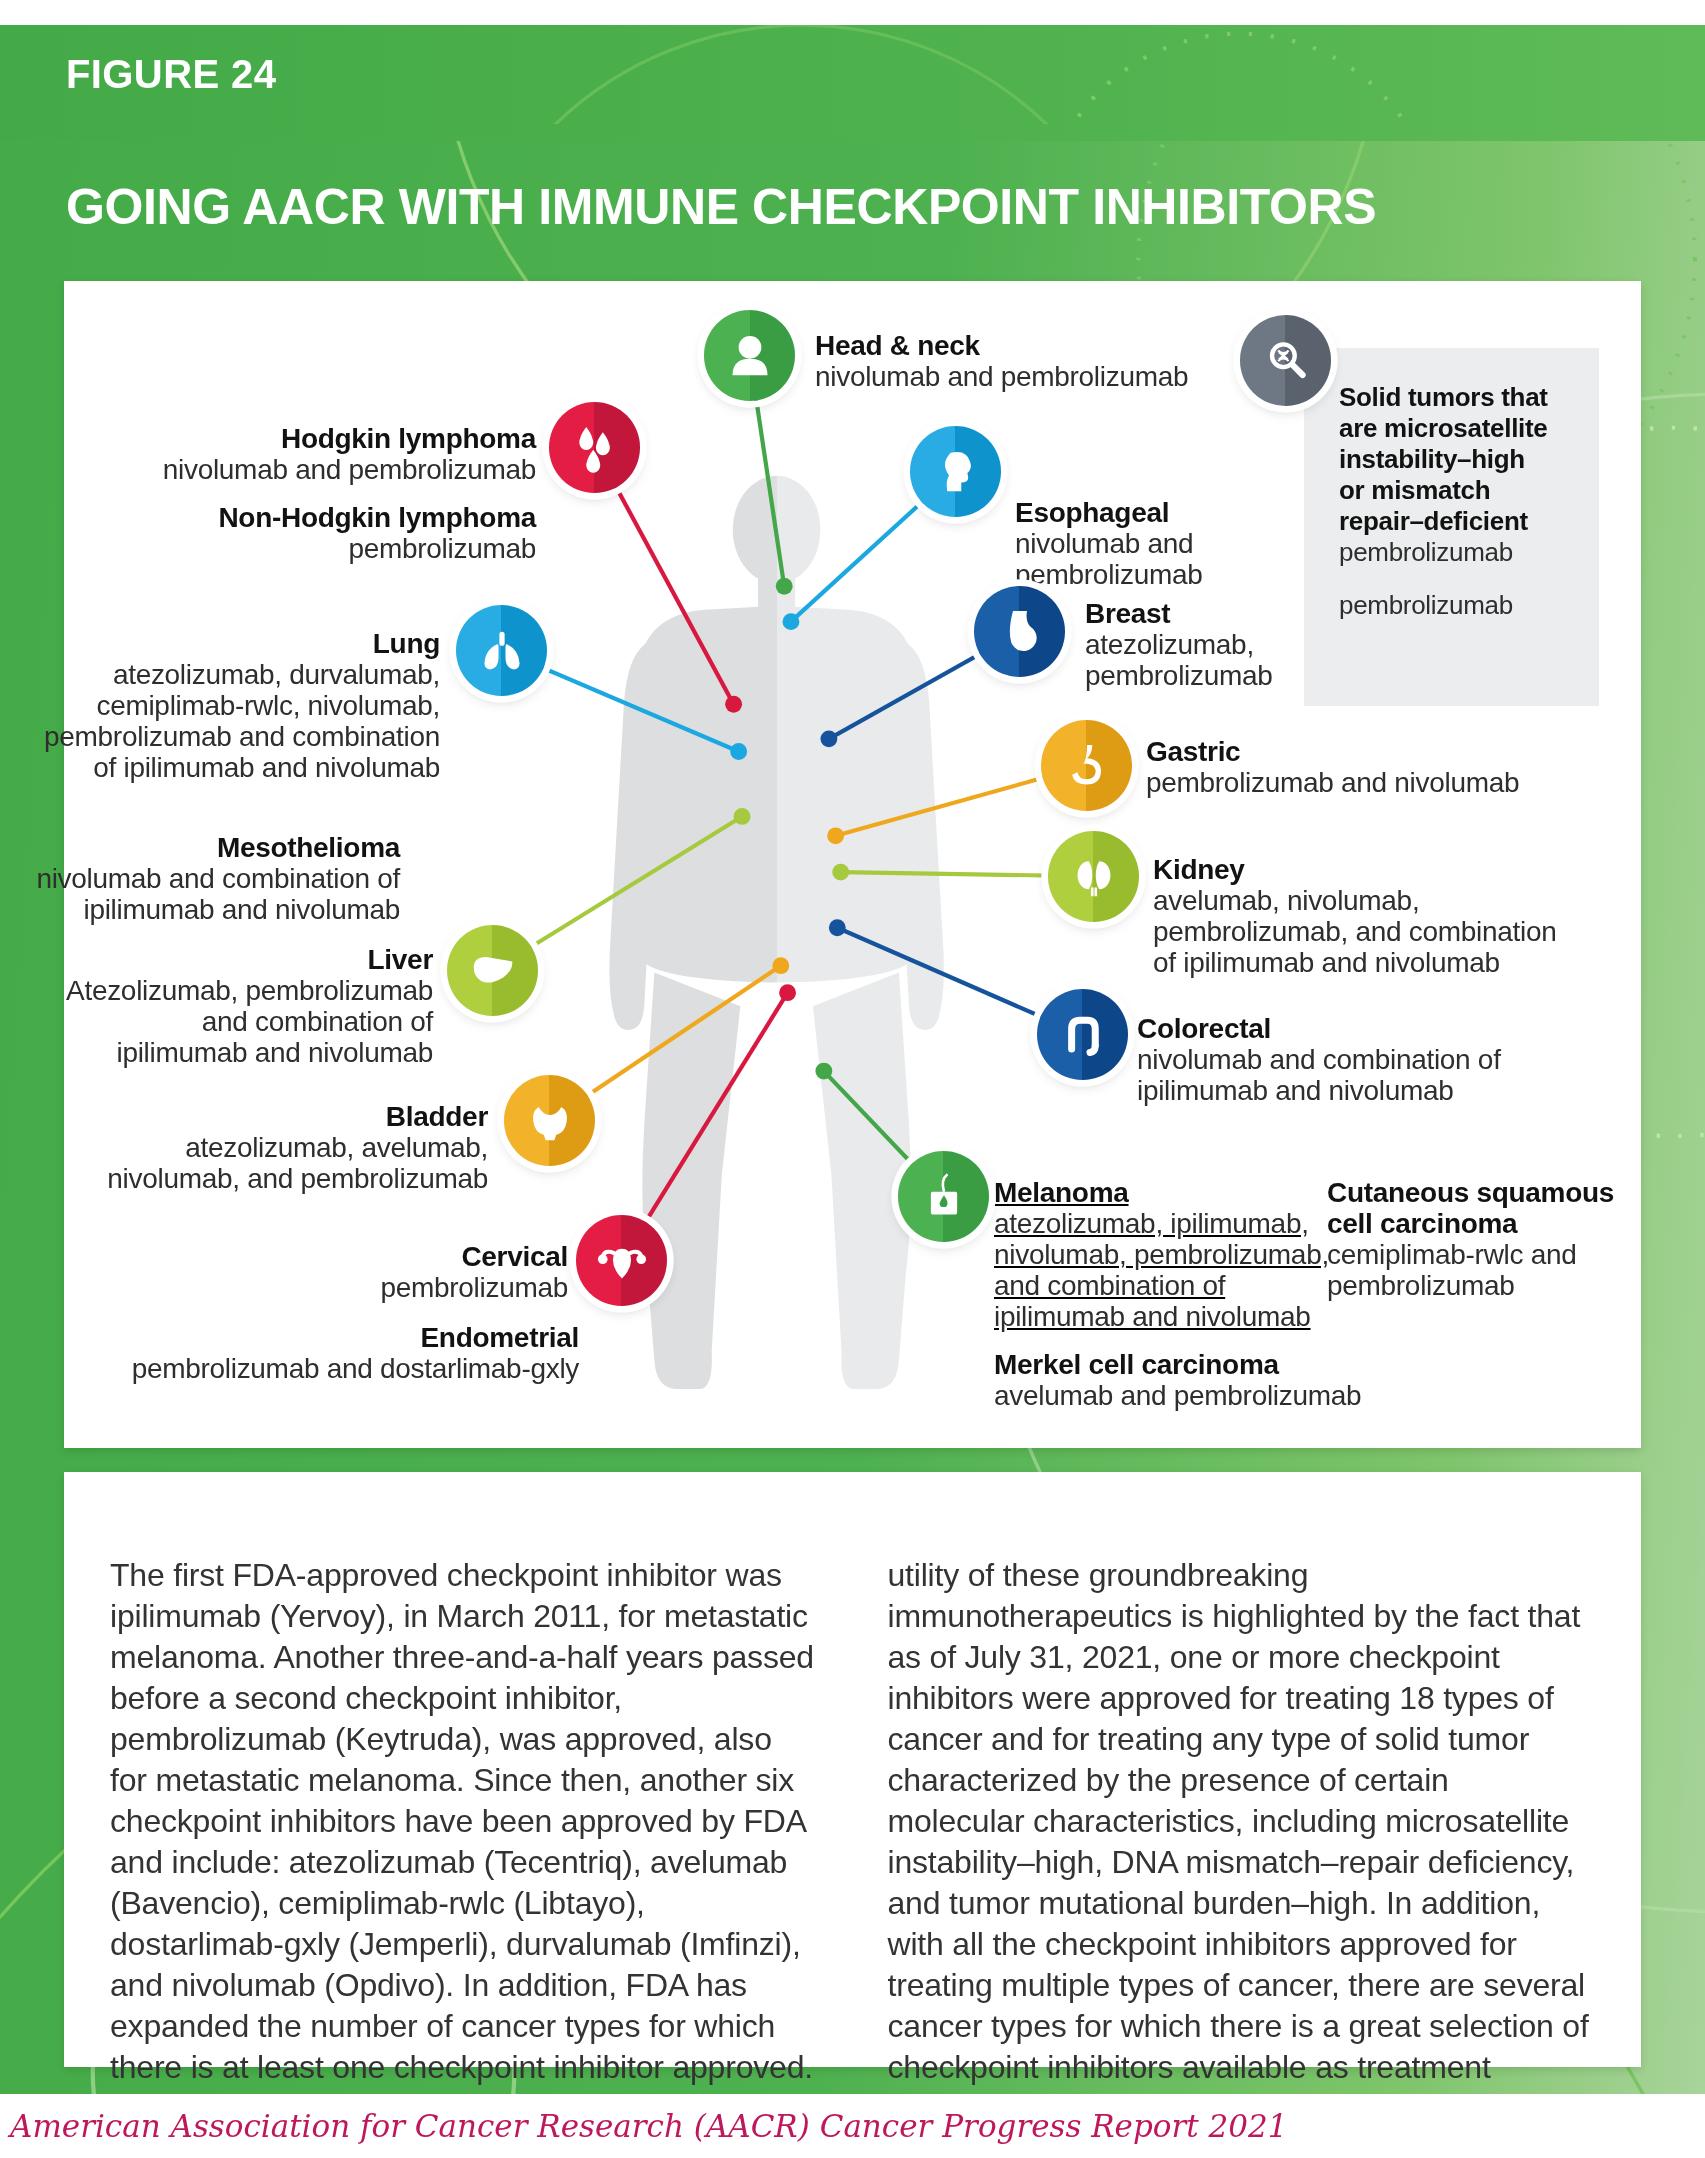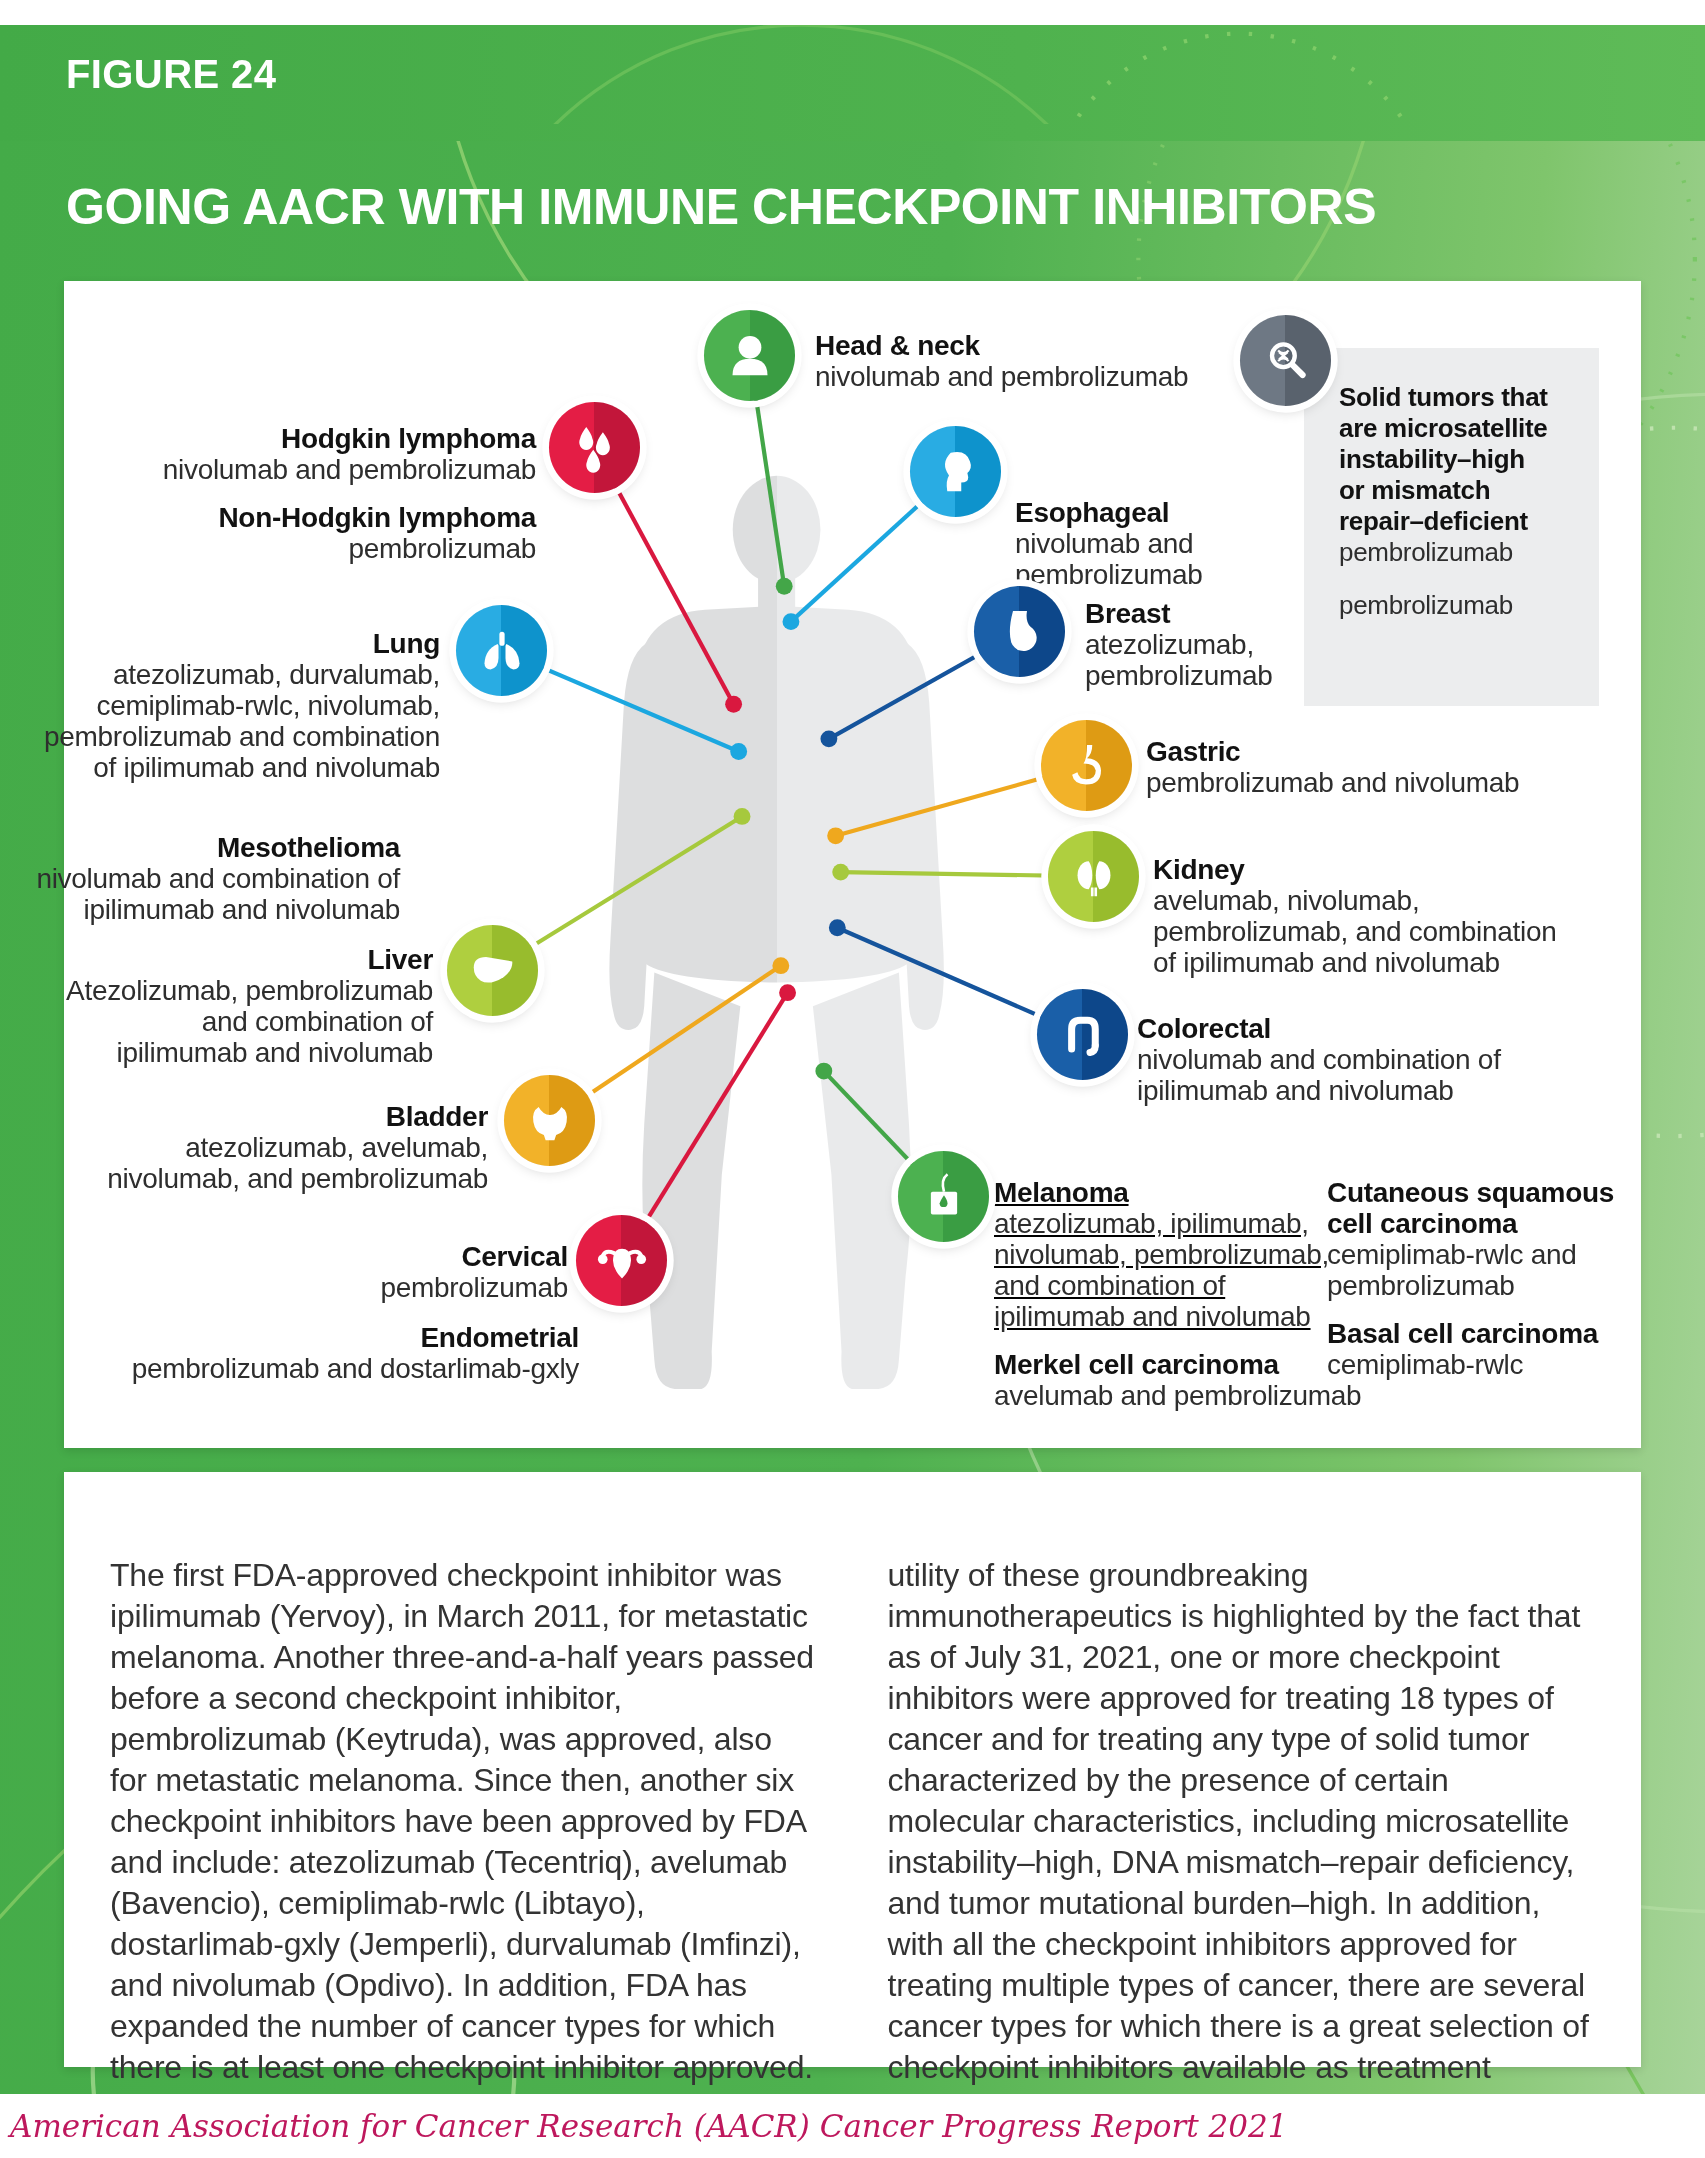--- a/index.html
+++ b/index.html
@@ -237,21 +237,20 @@
       <div class="cancer-label" style="top: 960px; right: 1073px; text-align: right;"><div class="nm">Cervical</div><div class="dr">pembrolizumab</div></div>
       <div class="cancer-label" style="top: 1041px; right: 1062px; text-align: right;"><div class="nm">Endometrial</div><div class="dr">pembrolizumab and dostarlimab-gxly</div></div>
       <div class="cancer-label" style="top: 896px; left: 930px; text-decoration: underline;"><div class="nm">Melanoma</div><div class="dr">atezolizumab, ipilimumab,
 nivolumab, pembrolizumab,
 and combination of
 ipilimumab and nivolumab</div></div>
       <div class="cancer-label" style="top: 1068px; left: 930px;"><div class="nm">Merkel cell carcinoma</div><div class="dr">avelumab and pembrolizumab</div></div>
       <div class="cancer-label" style="top: 896px; left: 1263px;"><div class="nm">Cutaneous squamous
 cell carcinoma</div><div class="dr">cemiplimab-rwlc and
 pembrolizumab</div></div>
-      <div class="cancer-label" style="top: 1037px; left: 1263px;"><div class="nm">Basal cell carcinoma</div><div class="dr">cemiplimab-rwlc</div></div>
     </div>
 
   <div id="text-panel" class="panel">
     <div class="col">The first FDA-approved checkpoint inhibitor was ipilimumab (Yervoy), in March 2011, for metastatic melanoma. Another three-and-a-half years passed before a second checkpoint inhibitor, pembrolizumab (Keytruda), was approved, also for metastatic melanoma. Since then, another six checkpoint inhibitors have been approved by FDA and include: atezolizumab (Tecentriq), avelumab (Bavencio), cemiplimab-rwlc (Libtayo), dostarlimab-gxly (Jemperli), durvalumab (Imfinzi), and nivolumab (Opdivo). In addition, FDA has expanded the number of cancer types for which there is at least one checkpoint inhibitor approved. The broad</div>
     <div class="col">utility of these groundbreaking immunotherapeutics is highlighted by the fact that as of July 31, 2021, one or more checkpoint inhibitors were approved for treating 18 types of cancer and for treating any type of solid tumor characterized by the presence of certain molecular characteristics, including microsatellite instability–high, DNA mismatch–repair deficiency, and tumor mutational burden–high. In addition, with all the checkpoint inhibitors approved for treating multiple types of cancer, there are several cancer types for which there is a great selection of checkpoint inhibitors available as treatment options.</div>
   </div>
 </div>
 
 <div id="footer-line">American Association for Cancer Research (AACR) Cancer Progress Report 2021</div>
 

